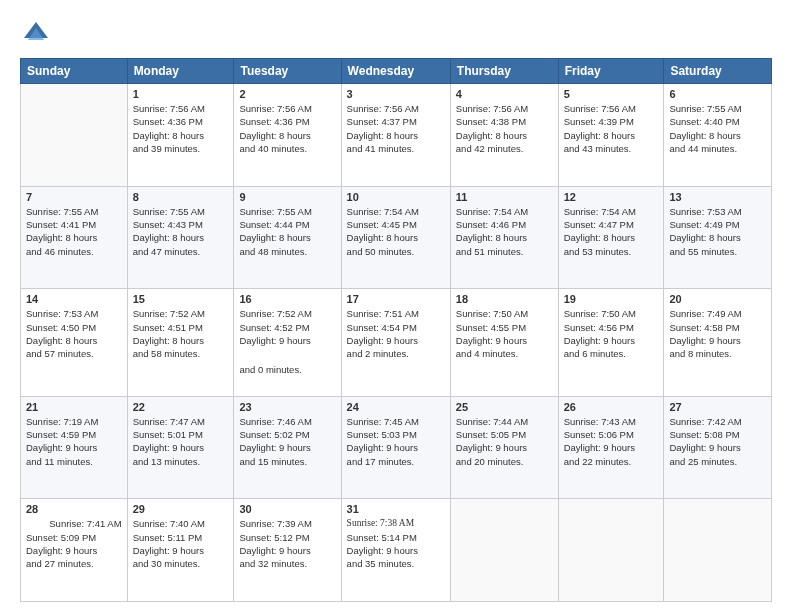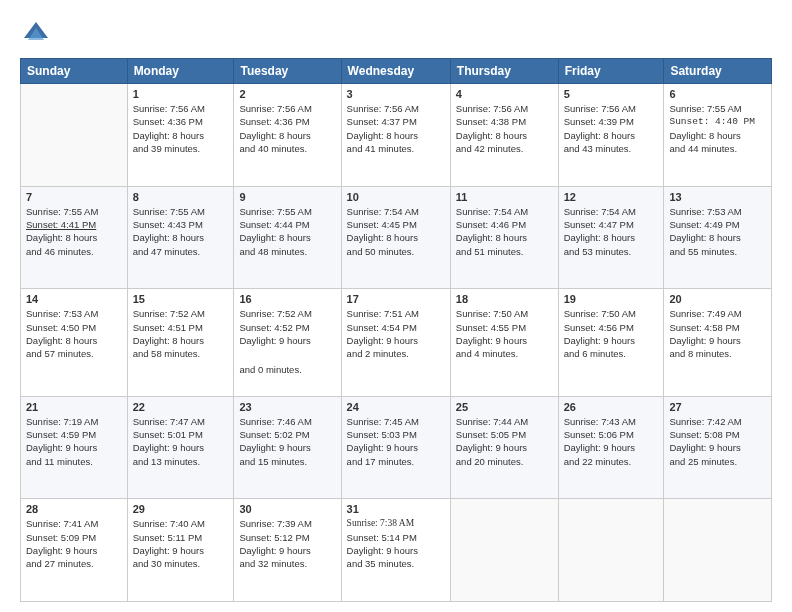--- a/index.html
+++ b/index.html
@@ -179,32 +179,32 @@
               <span style="display: block;">Sunrise: 7:56 AM</span>
               <span style="display: block;">Sunset: 4:39 PM</span>
               <span style="display: block;">Daylight: 8 hours</span>
               <span style="display: block;">and 43 minutes.</span>
             </div>
           </td>
           <td>
             <span class="day-number">6</span>
             <div class="cell-content">
               <span style="display: block;">Sunrise: 7:55 AM</span>
-              <span style="display: block; font-family: Liberation Mono, monospace;">Sunset: 4:40 PM</span>
+              <span style="display: block;">Sunset: 4:40 PM</span>
               <span style="display: block;">Daylight: 8 hours</span>
               <span style="display: block;">and 44 minutes.</span>
             </div>
           </td>
         </tr>
         <tr>
           <td>
             <span class="day-number">7</span>
             <div class="cell-content">
               <span style="display: block;">Sunrise: 7:55 AM</span>
-              <span style="display: block; text-decoration: underline;">Sunset: 4:41 PM</span>
+              <span style="display: block;">Sunset: 4:41 PM</span>
               <span style="display: block;">Daylight: 8 hours</span>
               <span style="display: block;">and 46 minutes.</span>
             </div>
           </td>
           <td>
             <span class="day-number">8</span>
             <div class="cell-content">
               <span style="display: block;">Sunrise: 7:55 AM</span>
               <span style="display: block;">Sunset: 4:43 PM</span>
               <span style="display: block;">Daylight: 8 hours</span>
@@ -384,21 +384,21 @@
               <span style="display: block;">Sunset: 5:08 PM</span>
               <span style="display: block;">Daylight: 9 hours</span>
               <span style="display: block;">and 25 minutes.</span>
             </div>
           </td>
         </tr>
         <tr>
           <td>
             <span class="day-number">28</span>
             <div class="cell-content">
-              <span style="display: block;">Sunrise: 7:41 AM</span>
+              <span style="display: block; text-align: right;">Sunrise: 7:41 AM</span>
               <span style="display: block;">Sunset: 5:09 PM</span>
               <span style="display: block;">Daylight: 9 hours</span>
               <span style="display: block;">and 27 minutes.</span>
             </div>
           </td>
           <td>
             <span class="day-number">29</span>
             <div class="cell-content">
               <span style="display: block;">Sunrise: 7:40 AM</span>
               <span style="display: block;">Sunset: 5:11 PM</span>

